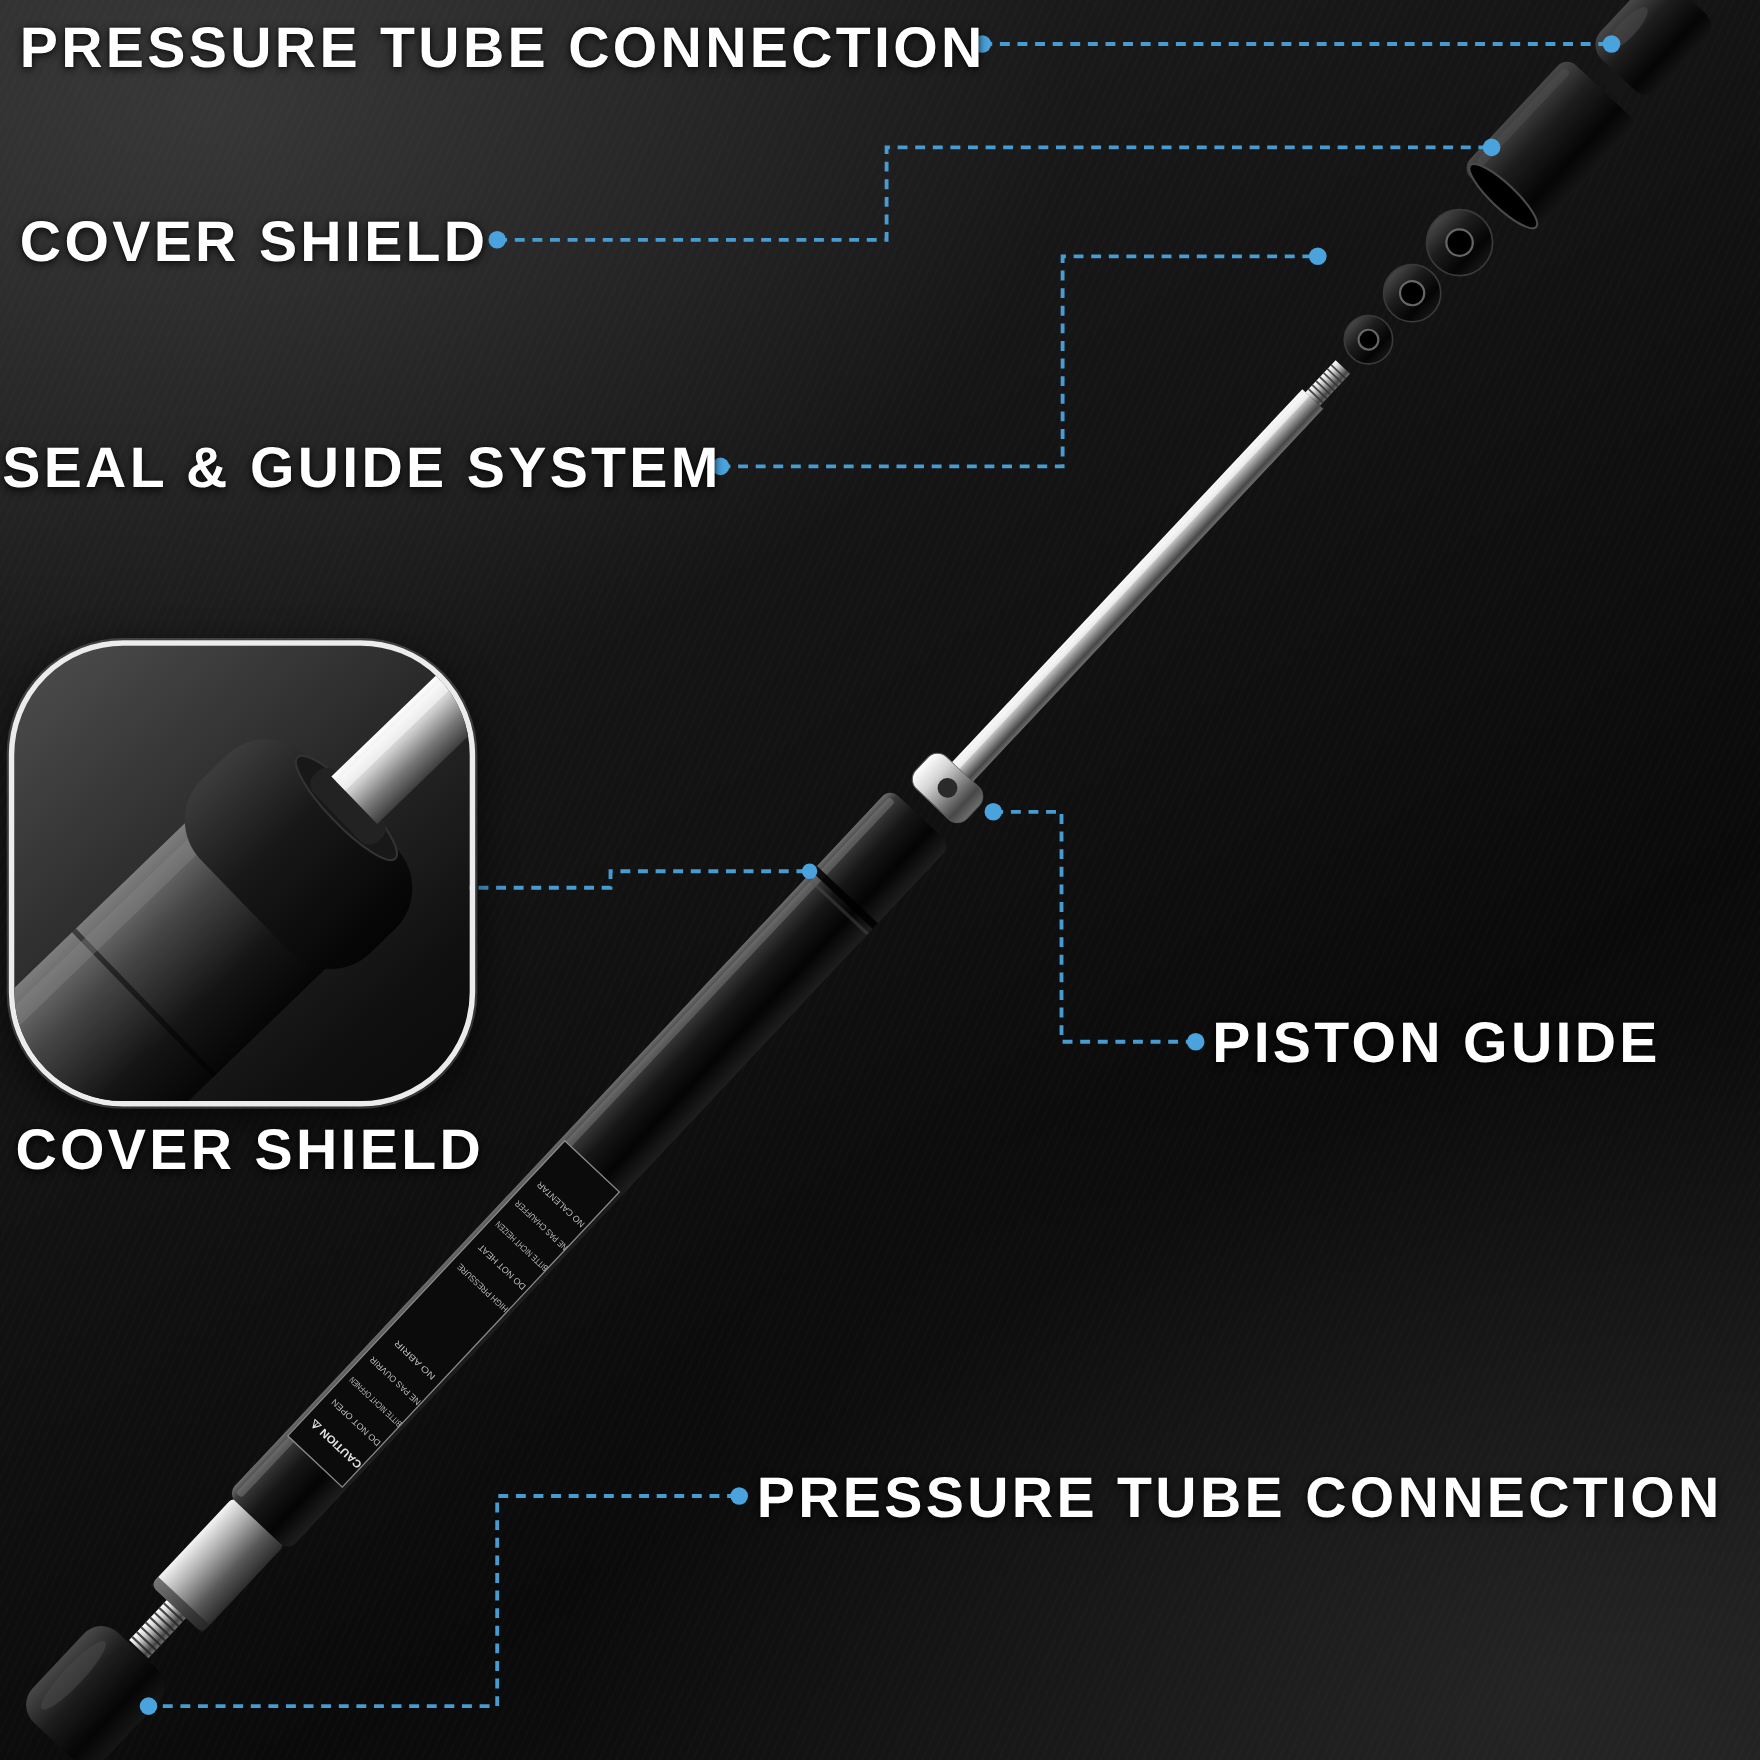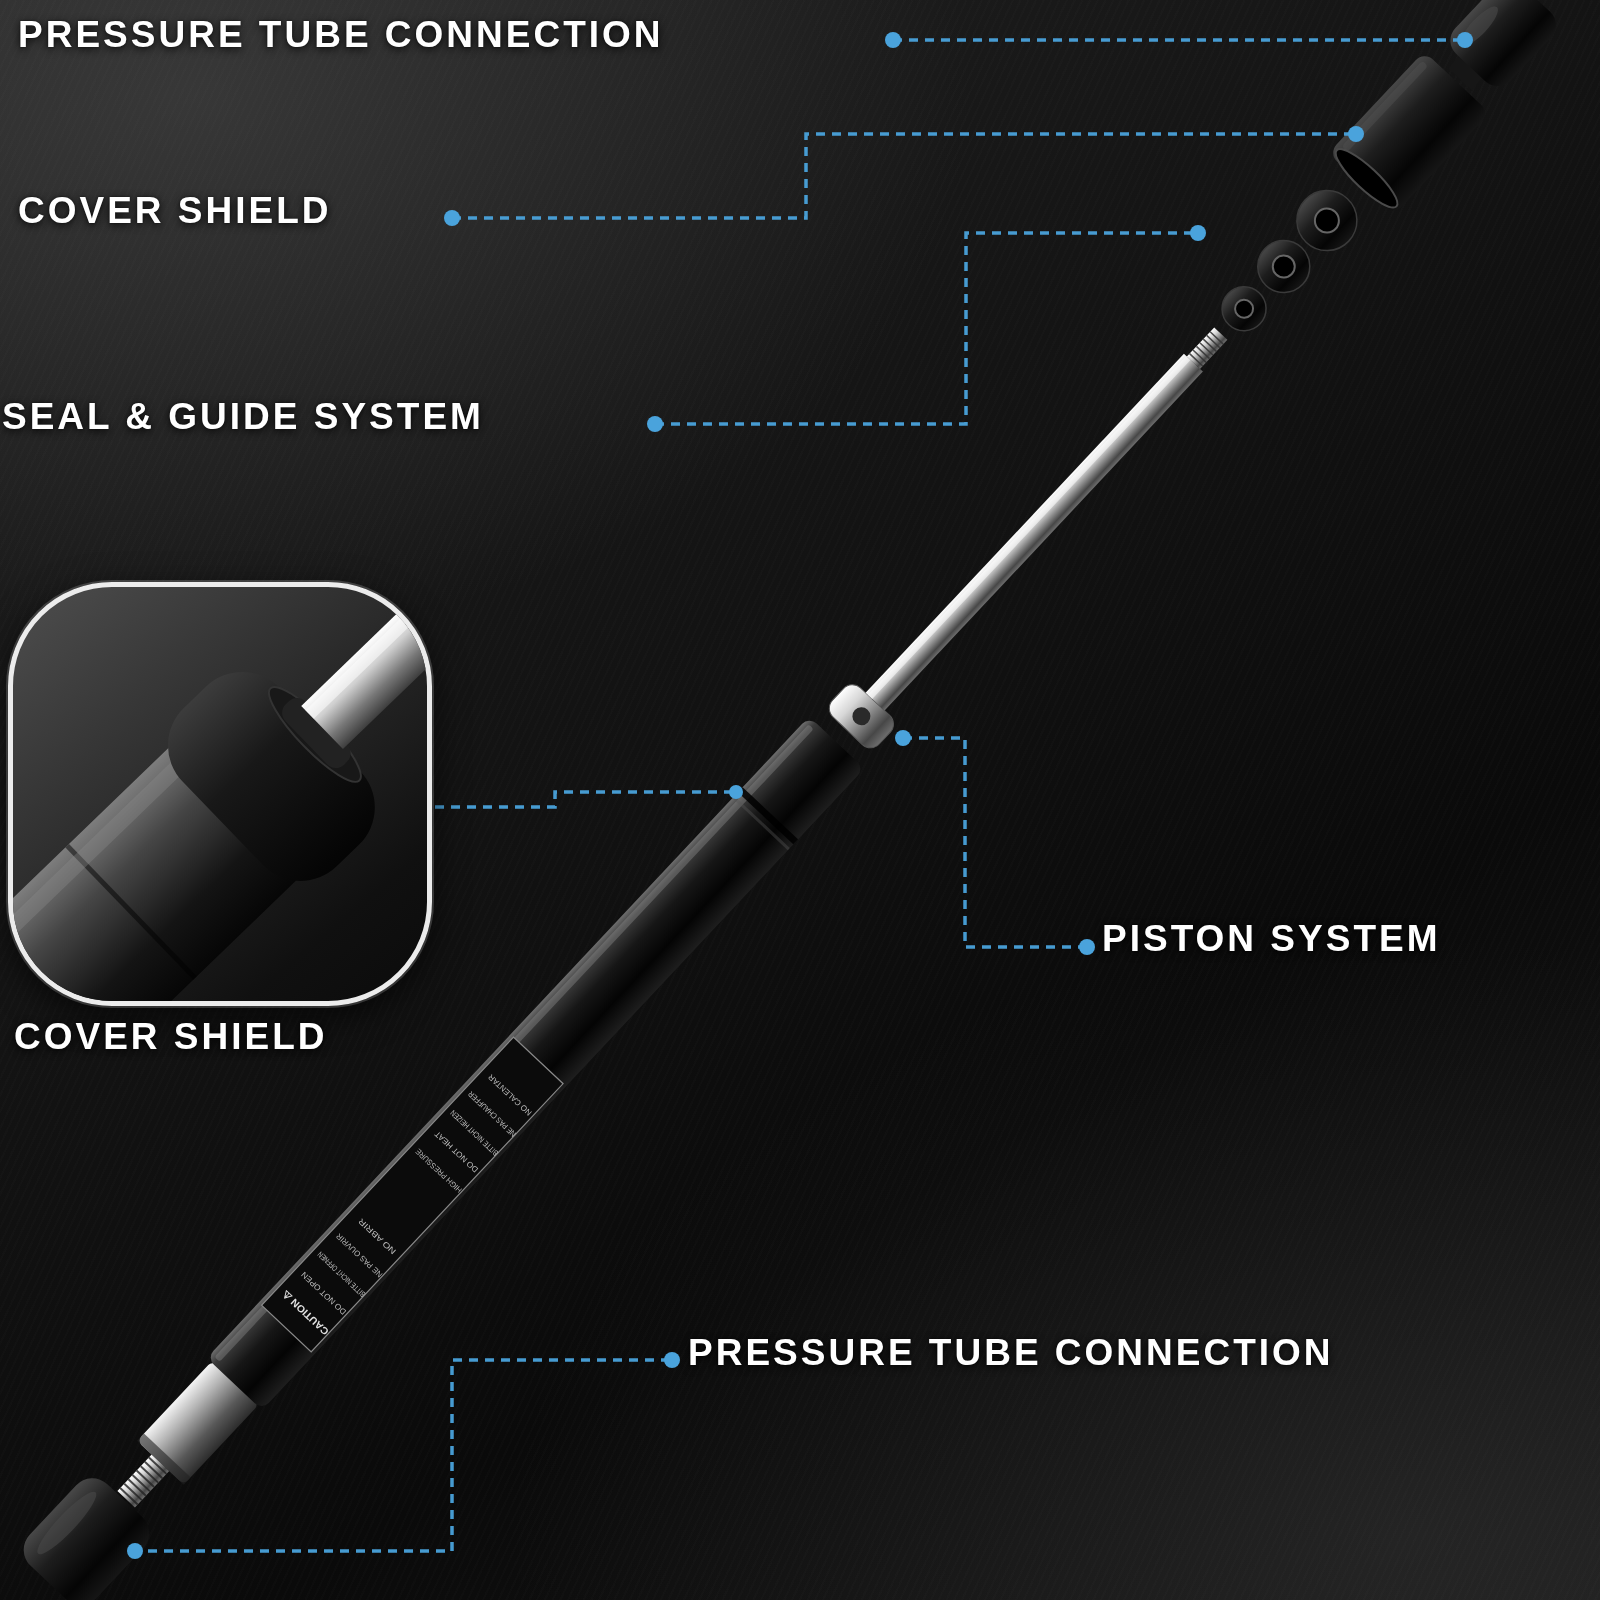--- a/index.html
+++ b/index.html
@@ -7,21 +7,21 @@
     position:relative;width:1600px;height:1600px;overflow:hidden;
     font-family:"Liberation Sans",sans-serif;
     background:
       radial-gradient(1300px 900px at 12% 6%, rgba(110,110,110,.30), transparent 60%),
       radial-gradient(1500px 1000px at 88% 96%, rgba(90,90,90,.22), transparent 60%),
       repeating-linear-gradient(115deg, rgba(255,255,255,.012) 0 2px, transparent 2px 7px),
       linear-gradient(148deg,#232323 0%,#141414 38%,#0a0a0a 68%,#181818 100%);
   }
   svg{position:absolute;left:0;top:0;}
   .label{
-    position:absolute;color:#fff;font-weight:800;font-size:37px;letter-spacing:3px;
+    position:absolute;color:#fff;font-weight:800;font-size:52px;letter-spacing:3px;
     white-space:nowrap;text-shadow:0 2px 8px rgba(0,0,0,.85), 0 0 2px rgba(0,0,0,.6);
   }
   #lbl-ptc-top{left:18px;top:14px;}
   #lbl-cover-top{left:18px;top:190px;}
   #lbl-seal{left:2px;top:396px;}
   #lbl-piston{left:1102px;top:918px;}
   #lbl-cover-bottom{left:14px;top:1016px;}
   #lbl-ptc-bottom{left:688px;top:1332px;}
   #inset{
     position:absolute;left:8px;top:582px;width:424px;height:424px;
@@ -179,17 +179,17 @@
         <rect x="366" y="-42" width="28" height="84" rx="12" fill="#222"></rect>
         <rect x="388" y="-30" width="250" height="60" fill="url(#giMetal)"></rect>
         <rect x="388" y="-24" width="250" height="12" fill="#ffffff" opacity="0.5"></rect>
       </g>
     </svg>
   </div>
 
   <div class="label" id="lbl-ptc-top">PRESSURE TUBE CONNECTION</div>
   <div class="label" id="lbl-cover-top">COVER SHIELD</div>
   <div class="label" id="lbl-seal">SEAL &amp; GUIDE SYSTEM</div>
-  <div class="label" id="lbl-piston">PISTON SYSTEM</div>
+  <div class="label" id="lbl-piston">PISTON GUIDE</div>
   <div class="label" id="lbl-cover-bottom">COVER SHIELD</div>
   <div class="label" id="lbl-ptc-bottom">PRESSURE TUBE CONNECTION</div>
 
 </div>
 
 </body></html>

